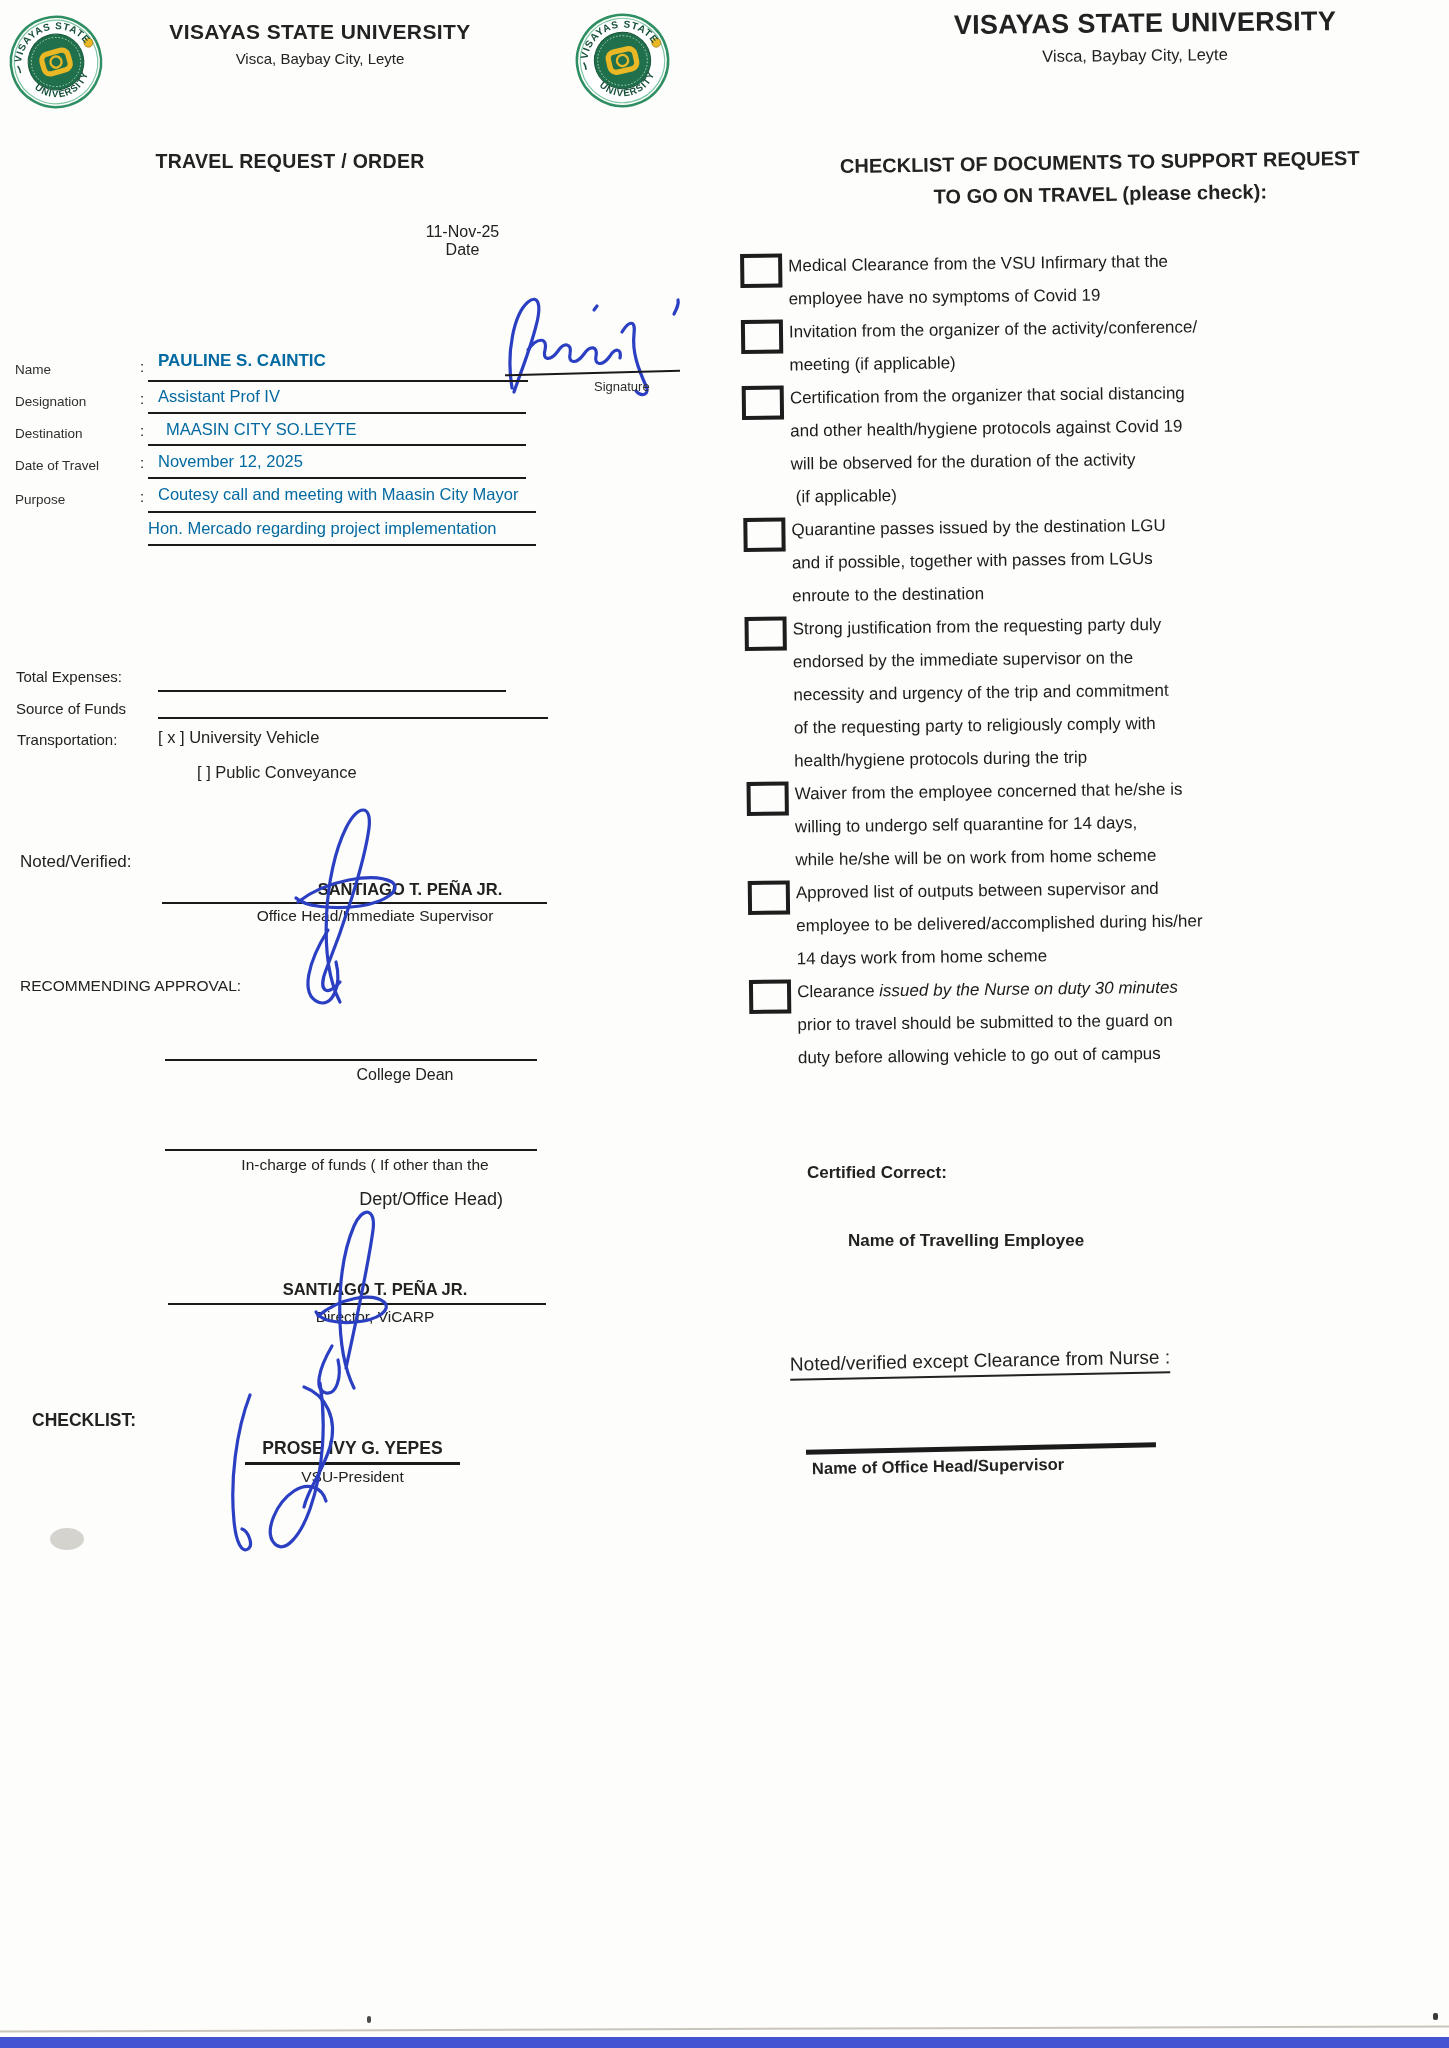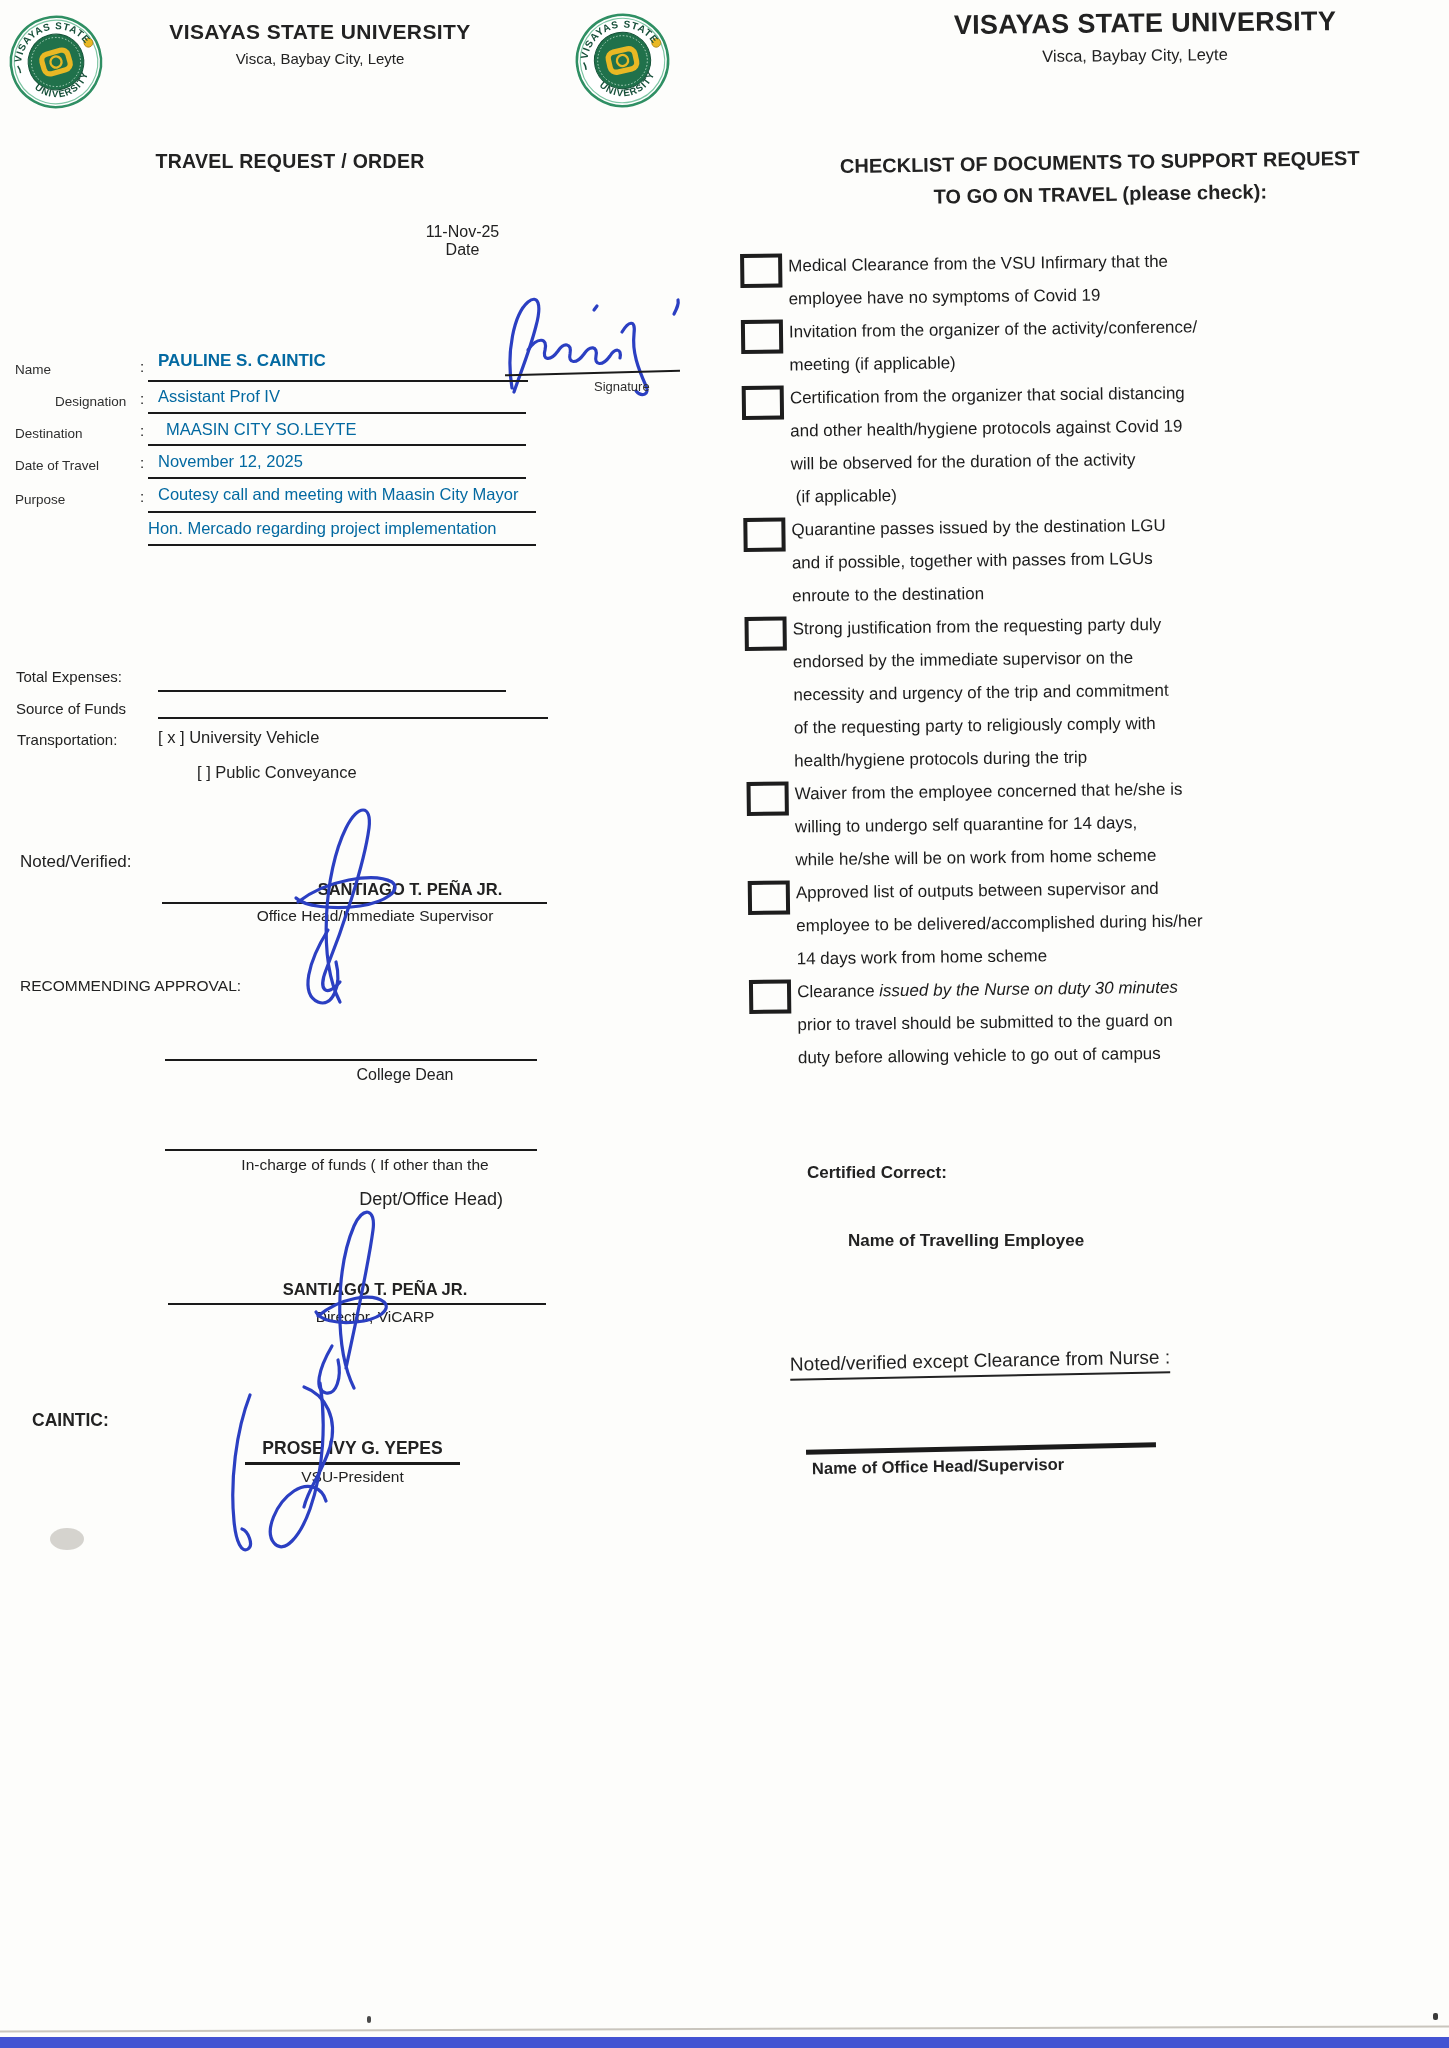--- a/index.html
+++ b/index.html
@@ -65,21 +65,21 @@
     <path d="M96,22 L99,18"></path>
   </svg>
   <div class="sline" style="left:505px;top:372px;width:175px;transform:rotate(-1.5deg);"></div>
   <div class="abs" style="left:594px;top:379px;font-size:13px;color:#2e2e2e;">Signature</div>
 
   <span class="flabel" style="top:362px;">Name</span>
   <span class="fcolon" style="top:358px;">:</span>
   <span class="fvalue b" style="top:351px;font-size:17px;">PAULINE S. CAINTIC</span>
   <span class="fline" style="top:380px;width:380px;"></span>
 
-  <span class="flabel" style="top:394px;margin-left:40px;">Designation</span>
+  <span class="flabel" style="top:394px;">Designation</span>
   <span class="fcolon" style="top:390px;">:</span>
   <span class="fvalue" style="top:387px;">Assistant Prof IV</span>
   <span class="fline" style="top:412px;width:378px;"></span>
 
   <span class="flabel" style="top:426px;">Destination</span>
   <span class="fcolon" style="top:422px;">:</span>
   <span class="fvalue" style="top:420px;left:166px;">MAASIN CITY SO.LEYTE</span>
   <span class="fline" style="top:444px;width:378px;"></span>
 
   <span class="flabel" style="top:458px;">Date of Travel</span>
@@ -123,21 +123,21 @@
 
   <div class="abs ctr b" style="left:185px;top:1280px;width:380px;font-size:16.5px;">SANTIAGO T. PEÑA JR.</div>
   <div class="sline" style="left:168px;top:1303px;width:378px;"></div>
   <div class="abs ctr" style="left:185px;top:1308px;width:380px;font-size:15.5px;">Director, ViCARP</div>
   <svg class="ink" style="left:292px;top:1200px;" width="110" height="200" viewBox="0 0 110 200">
     <path d="M62,188 C42,148 44,68 62,26 C71,6 84,8 81,30 C76,68 62,130 54,168"></path>
     <path d="M26,116 C48,98 80,92 92,102 C100,110 86,120 64,122 C44,124 28,120 24,112"></path>
     <path d="M40,146 C26,170 22,190 34,193 C44,195 50,178 46,160"></path>
   </svg>
 
-  <div class="abs b" style="left:32px;top:1410px;font-size:17.5px;">CAINTIC:</div>
+  <div class="abs b" style="left:32px;top:1410px;font-size:17.5px;">CHECKLIST:</div>
   <div class="abs ctr b" style="left:245px;top:1438px;width:215px;font-size:17.5px;border-bottom:3px solid #1a1a1a;padding-bottom:3px;">PROSE IVY G. YEPES</div>
   <div class="abs ctr" style="left:245px;top:1468px;width:215px;font-size:15.5px;">VSU-President</div>
   <svg class="ink" style="left:220px;top:1375px;" width="130" height="200" viewBox="0 0 130 200">
     <path d="M30,20 C16,56 10,106 14,146 C16,168 22,178 28,174 C34,170 28,156 22,154"></path>
     <path d="M84,12 C106,20 118,44 110,72 C102,98 88,114 84,132"></path>
     <path d="M100,8 C106,46 104,94 90,134 C80,162 64,180 54,168 C44,156 56,128 74,116 C88,107 102,112 106,126"></path>
   </svg>
 
   <svg class="seal" style="left:574px;top:12px;width:97px;height:97px;transform:rotate(-13deg);" viewBox="0 0 100 100">
     <circle cx="50" cy="50" r="47" fill="#ffffff" stroke="#2f8f63" stroke-width="2.6"></circle>

